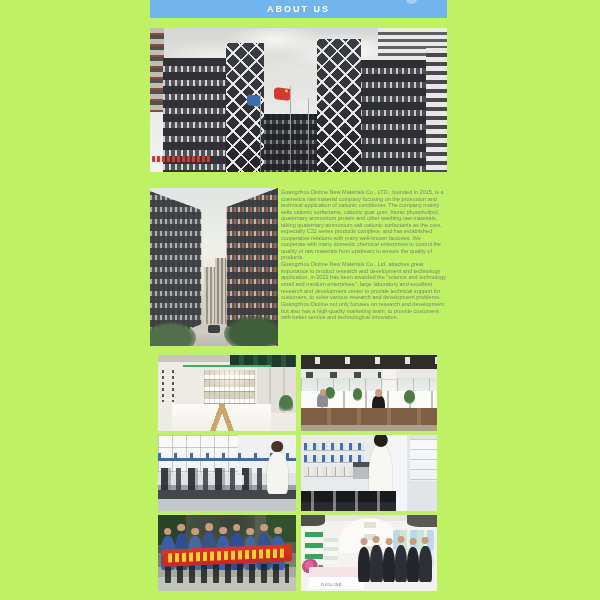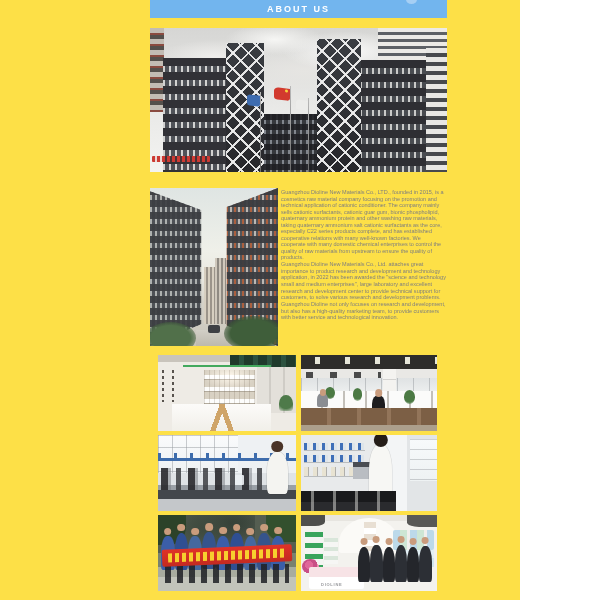--- a/index.html
+++ b/index.html
@@ -1,17 +1,17 @@
 <!DOCTYPE html>
 <html><head>
 <meta charset="utf-8">
 <style>
   html,body{margin:0;padding:0;}
   body{width:600px;height:600px;background:#ffffff;font-family:"Liberation Sans",sans-serif;}
-  .canvas{position:relative;width:520px;height:600px;background:#fde047;overflow:hidden;}
+  .canvas{position:relative;width:600px;height:600px;background:#bef264;overflow:hidden;}
 
   
   .header-bar{position:absolute;left:150px;top:0;width:297px;height:18px;background:#72b5ee;
     display:flex;align-items:center;justify-content:center;overflow:hidden;}
   .header-title{color:#ffffff;font-size:9px;font-weight:bold;letter-spacing:2px;}
   .header-notch{position:absolute;left:256px;top:-5px;width:11px;height:9px;border-radius:50%;background:#a6cff4;}
 
   
   .ph{position:relative;overflow:hidden;background:#ddd;}
   .ph>div{position:absolute;}

